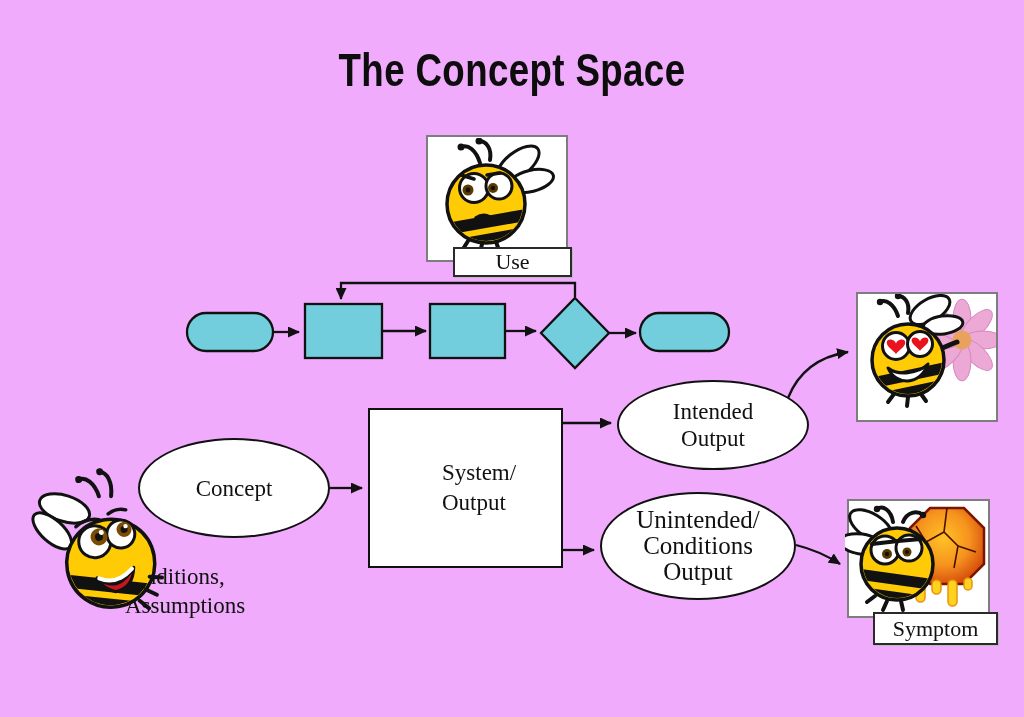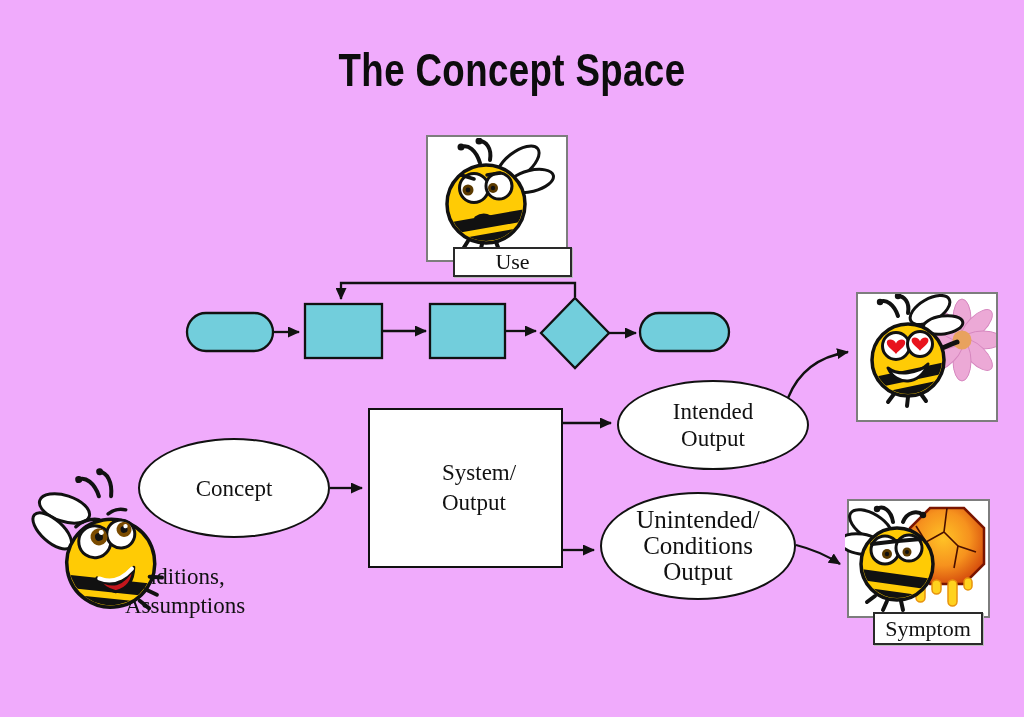--- a/index.html
+++ b/index.html
@@ -227,17 +227,17 @@
       <circle cx="99" cy="66" r="2.2" fill="#fff"></circle>
       <path d="M62,112 Q80,132 100,108 Q96,128 78,129 Q66,124 62,112 Z" fill="#C4161C" stroke="#111" stroke-width="3" stroke-linejoin="round"></path>
       <path d="M64,113 Q80,123 98,109" fill="none" stroke="#fff" stroke-width="4" stroke-linecap="round"></path>
       <path d="M108,132 l10,7 M114,120 l12,3 M100,142 l8,9" stroke="#111" stroke-width="4" stroke-linecap="round"></path>
     </g>
   </svg>
 
   <div class="label-box" style="left:453px;top:247px;width:119px;height:30px">
     <span>Use</span>
   </div>
-  <div class="label-box" style="left:873px;top:612px;width:110px;height:33px">
+  <div class="label-box" style="left:873px;top:612px;width:125px;height:33px">
     <span>Symptom</span>
   </div>
 
 </div>
 
 </body></html>

